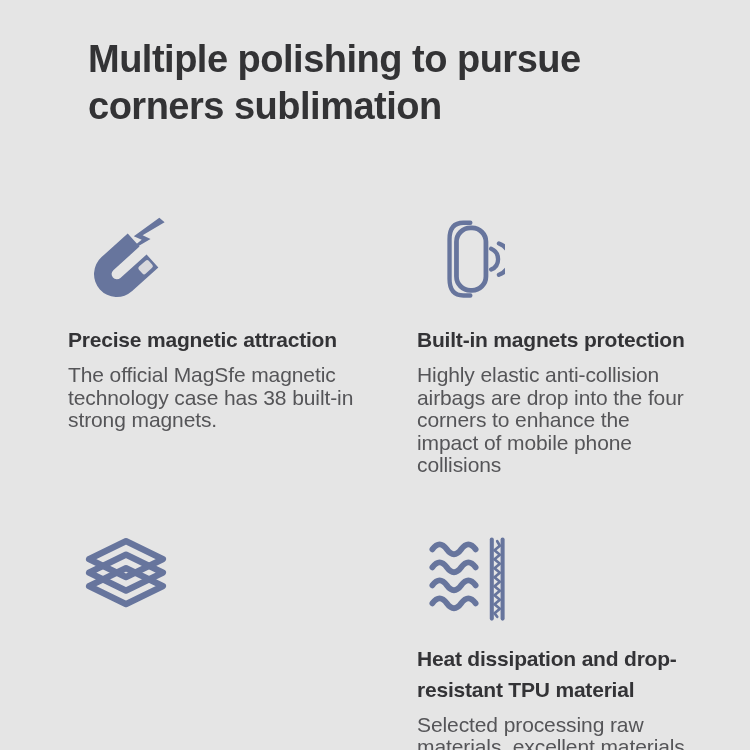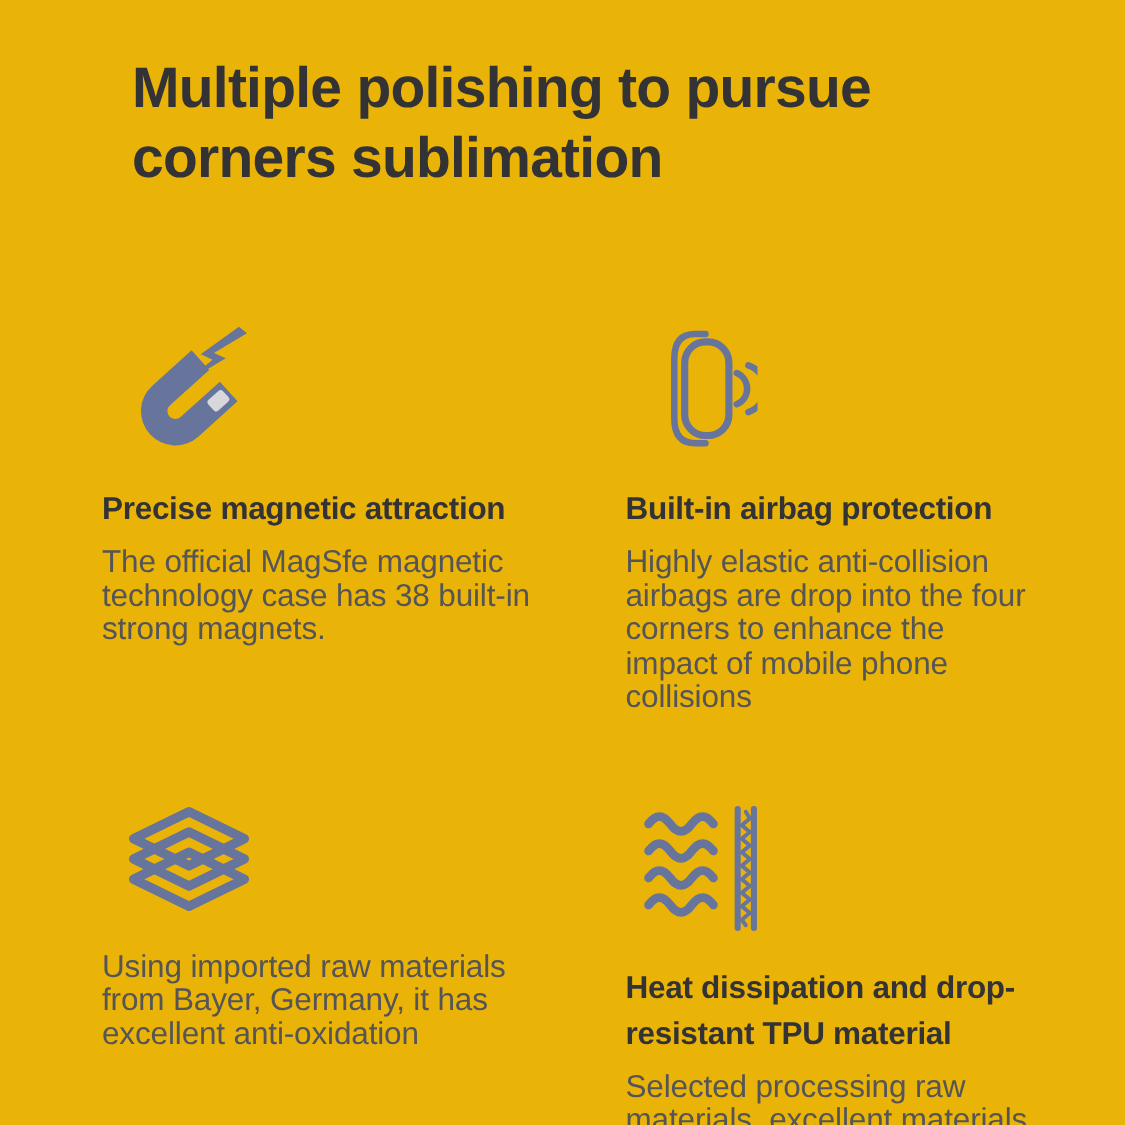--- a/index.html
+++ b/index.html
@@ -1,20 +1,20 @@
 <!DOCTYPE html>
 <html><head>
 <meta charset="utf-8">
 <style>
   html, body { margin: 0; padding: 0; }
   .page {
     position: relative;
     width: 750px;
     height: 750px;
-    background: #eab308;
+    background: #e5e5e5;
     font-family: "Liberation Sans", sans-serif;
     overflow: hidden;
     box-sizing: border-box;
   }
   .title {
     padding: 36px 60px 0 88px;
     font-size: 38px;
     line-height: 47px;
     font-weight: 700;
     letter-spacing: -0.5px;
@@ -83,33 +83,32 @@
 
     <div class="feature">
       <div class="icon-wrap icon">
         <svg width="78" height="88" viewBox="0 0 90 100" fill="none" stroke="#67759d" stroke-linecap="round">
           <path d="M50,7 L42,7 Q26,7 26,26 L26,72 Q26,91 42,91 L50,91" stroke-width="5"></path>
           <rect x="34" y="13" width="34" height="72" rx="16" stroke-width="5.5"></rect>
           <path d="M74,37 a13,13 0 0 1 0,24" stroke-width="5"></path>
           <path d="M83,31 a19,19 0 0 1 0,36" stroke-width="5"></path>
         </svg>
       </div>
-      <h3>Built-in airbag protection</h3>
+      <h3>Built-in magnets protection</h3>
       <p>Highly elastic anti-collision airbags are drop into the four corners to enhance the impact of mobile phone collisions</p>
     </div>
 
     <div class="feature">
       <div class="icon-wrap icon">
         <svg width="96" height="90" viewBox="0 0 100 100" fill="none" stroke="#67759d" stroke-width="7" stroke-linejoin="round">
           <path d="M50,38 L91,58 L50,78 L9,58 Z"></path>
           <path d="M50,23 L91,43 L50,63 L9,43 Z"></path>
           <path d="M50,8 L91,28 L50,48 L9,28 Z"></path>
         </svg>
       </div>
-      <p>Using imported raw materials from Bayer, Germany, it has excellent anti-oxidation</p>
     </div>
 
     <div class="feature">
       <div class="icon-wrap icon">
         <svg width="90" height="92" viewBox="0 0 100 100" fill="none" stroke="#67759d" stroke-linecap="round">
           <path d="M6,17 q8,-11 16,0 t16,0 t16,0" stroke-width="6.5"></path>
           <path d="M6,37 q8,-11 16,0 t16,0 t16,0" stroke-width="6.5"></path>
           <path d="M6,57 q8,-11 16,0 t16,0 t16,0" stroke-width="6.5"></path>
           <path d="M6,77 q8,-11 16,0 t16,0 t16,0" stroke-width="6.5"></path>
           <path d="M72,6 V94" stroke-width="4.5"></path>

